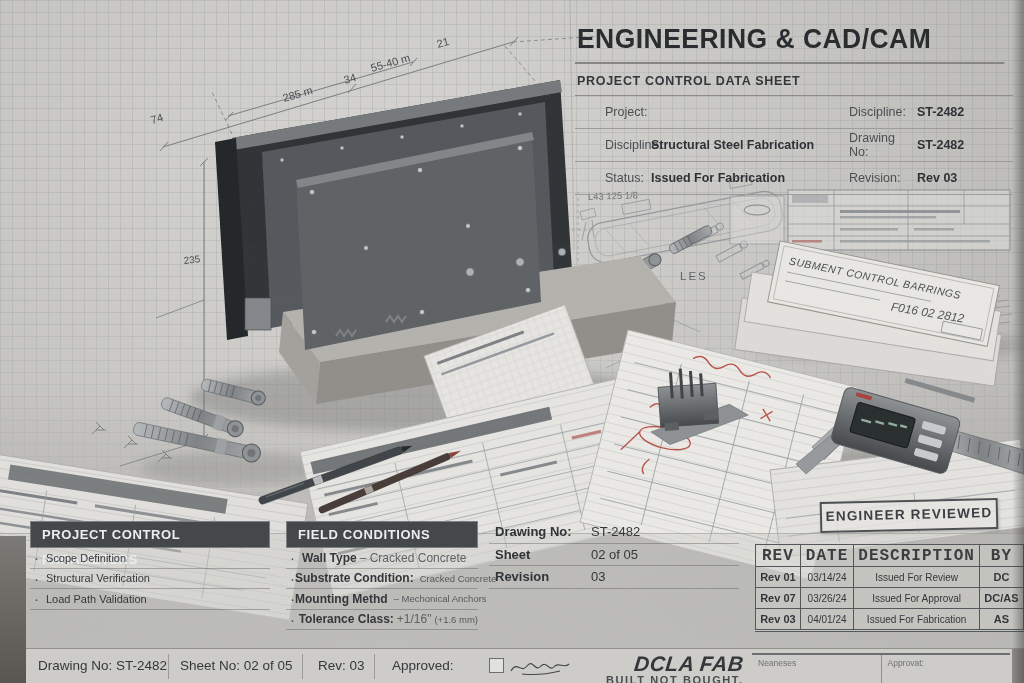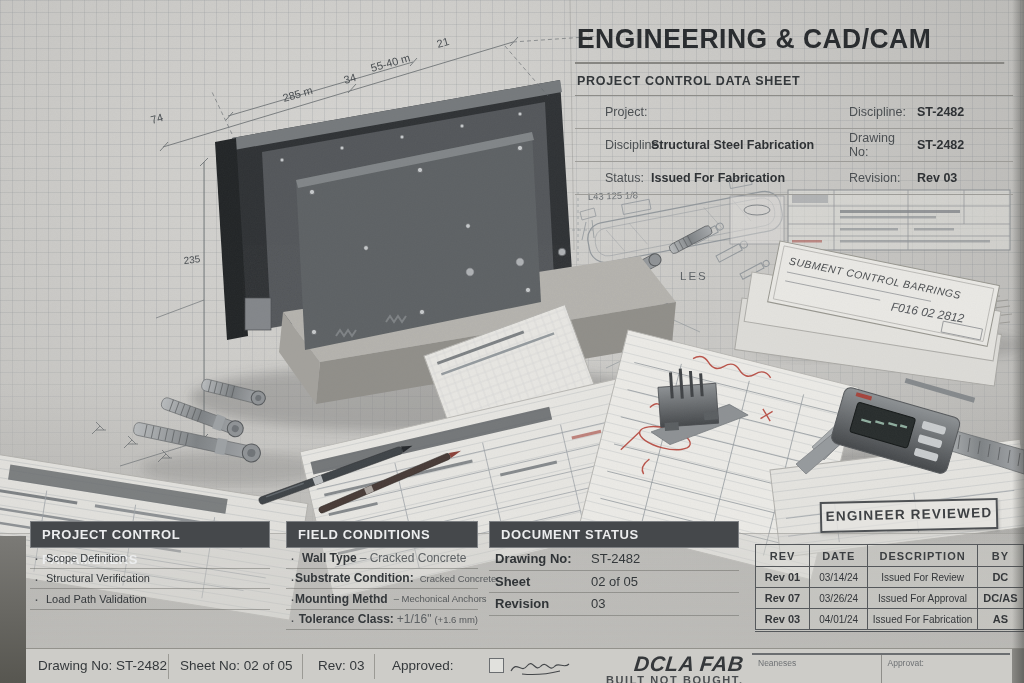--- a/index.html
+++ b/index.html
@@ -58,21 +58,21 @@
   .fc-small{font-size:9.5px;color:#55585b;white-space:nowrap;text-align:right;}
   #panel-c{left:489px;width:250px;}
   .drow{display:flex;height:21.5px;align-items:center;border-bottom:1px solid rgba(85,85,80,.4);
     font-size:13px;padding-left:6px;}
   .drow .dlab{width:96px;font-weight:700;color:#303437;}
   .drow .dval{color:#34383b;}
 
   
   #revtab{position:absolute;left:755px;top:544px;border-collapse:collapse;
     border:1.5px solid #55585b;background:rgba(218,217,213,.35);}
-  #revtab th{font-size:11px;font-weight:700;letter-spacing:1px;color:#3b3e41;height:21px;}
+  #revtab th{font-size:16px;font-weight:700;letter-spacing:1px;color:#3b3e41;height:21px;font-family:Liberation Mono, monospace;}
   #revtab td{font-size:10px;color:#34373a;text-align:center;height:20px;}
   #revtab td.rv{font-weight:600;font-size:11px;}
   #revtab th,#revtab td{border:1px solid #55585b;padding:0 4px;}
   #revtab tr:last-child td{border-bottom:3px double #55585b;}
   .c-rev{width:50px;}.c-date{width:52px;}.c-desc{width:104px;}.c-by{width:38px;}
 
   
   #footer{position:absolute;left:0;top:648px;width:1024px;height:35px;
     background:#cdccc8;border-top:1px solid #93928c;font-size:13.5px;color:#35393c;}
   .fcell{position:absolute;top:9px;white-space:nowrap;}
@@ -443,21 +443,20 @@
       </div>
     <div class="pitem">
         <span class="bullet"></span>
         <b>Tolerance Class:</b>
         <span class="fc-val">+1/16"</span>
         <span class="fc-small">(+1.6 mm)</span>
       </div>
   </div>
 
   <div id="panel-c" class="panel">
-    <div class="phead">DOCUMENT STATUS</div>
     <div class="drow">
         <span class="dlab">Drawing No:</span>
         <span class="dval">ST-2482</span>
       </div>
     <div class="drow">
         <span class="dlab">Sheet</span>
         <span class="dval">02 of 05</span>
       </div>
     <div class="drow">
         <span class="dlab">Revision</span>

